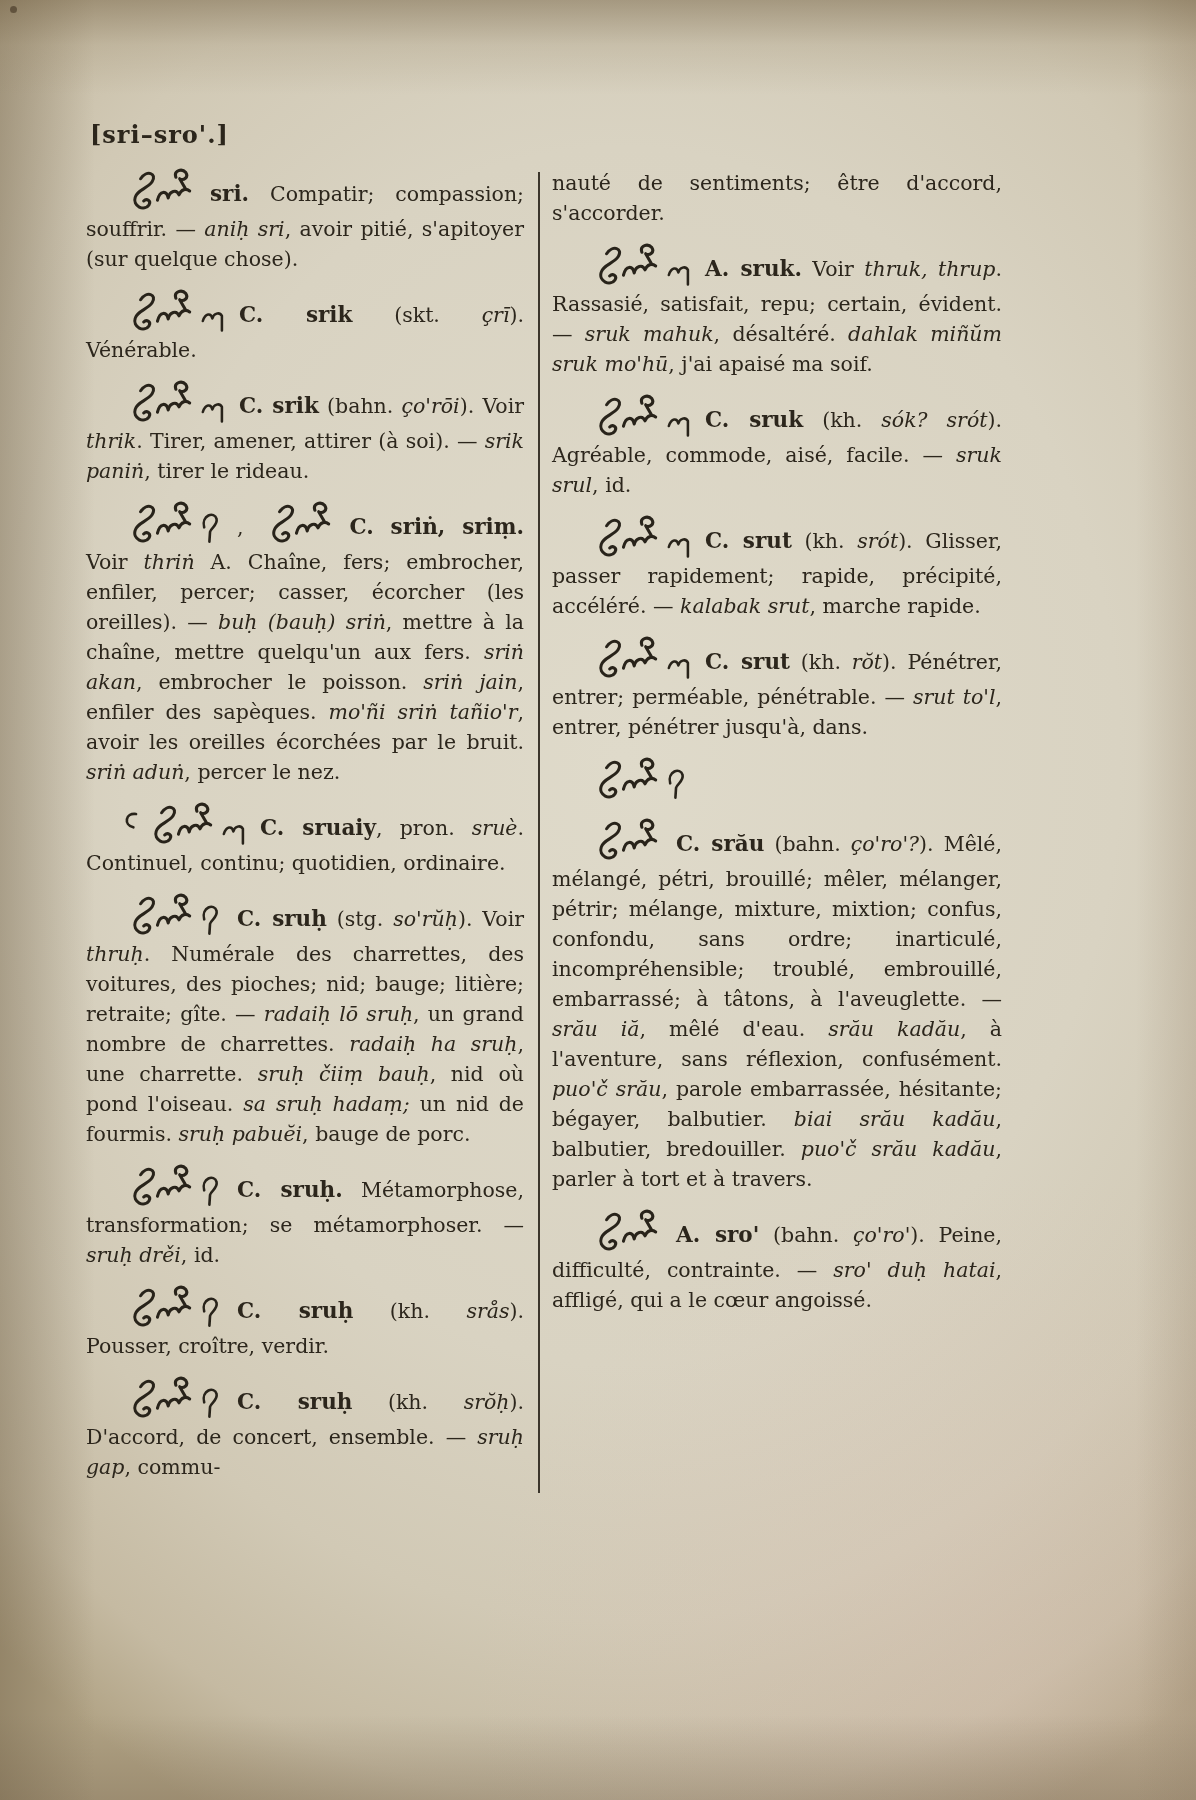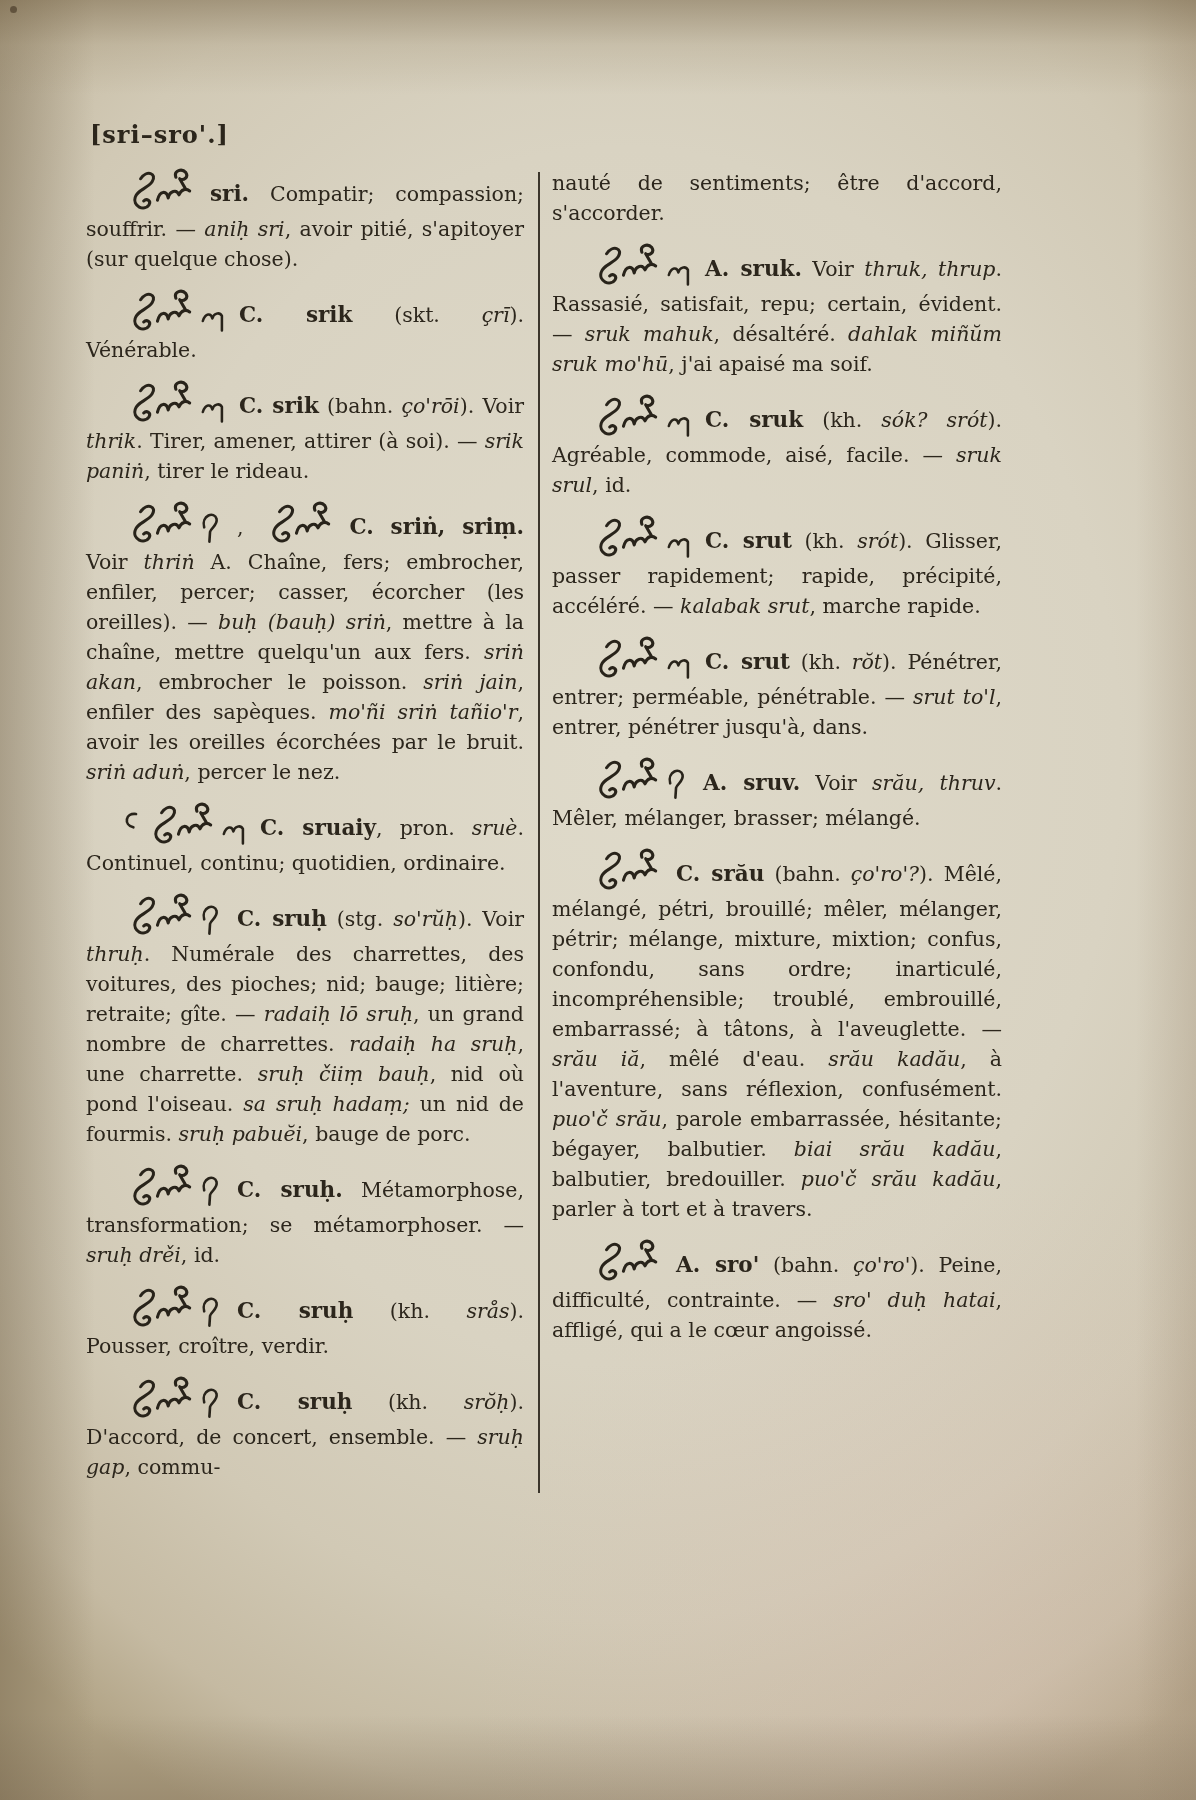--- a/index.html
+++ b/index.html
@@ -139,21 +139,21 @@
               </svg></span><span><span class="hw">C. srut</span><span> (kh. </span><span class="it">srót</span><span>). Glisser, passer rapidement; rapide, précipité, accéléré. — </span><span class="it">kalabak srut</span><span>, marche rapide.</span></span></p>
         <p><span class="glyph"><svg width="78" height="46" viewBox="0 0 100 60">
                 <use href="#g-base"></use>
               </svg><svg class="tail" width="28" height="40" viewBox="0 0 44 60">
                 <use href="#g-mtail"></use>
               </svg></span><span><span class="hw">C. srut</span><span> (kh. </span><span class="it">rŏt</span><span>). Pénétrer, entrer; perméable, pénétrable. — </span><span class="it">srut to'l</span><span>, entrer, pénétrer jusqu'à, dans.</span></span></p>
         <p><span class="glyph"><svg width="78" height="46" viewBox="0 0 100 60">
                 <use href="#g-base"></use>
               </svg><svg class="tail" width="26" height="40" viewBox="0 0 40 60">
                 <use href="#g-hook"></use>
-              </svg></span><span><span class="hw">A. sruv.</span><span> Voir </span><span class="it">srău, thruv</span><span>. Mêler, mélanger, brasser; mélangé.</span></span></p>
+              </svg></span></p>
         <p><span class="glyph"><svg width="78" height="46" viewBox="0 0 100 60">
                 <use href="#g-base"></use>
               </svg></span><span><span class="hw">C. srău</span><span> (bahn. </span><span class="it">ço'ro'?</span><span>). Mêlé, mélangé, pétri, brouillé; mêler, mélanger, pétrir; mélange, mixture, mixtion; confus, confondu, sans ordre; inarticulé, incompréhensible; troublé, embrouillé, embarrassé; à tâtons, à l'aveuglette. — </span><span class="it">srău iă</span><span>, mêlé d'eau. </span><span class="it">srău kadău</span><span>, à l'aventure, sans réflexion, confusément. </span><span class="it">puo'č srău</span><span>, parole embarrassée, hésitante; bégayer, balbutier. </span><span class="it">biai srău kadău</span><span>, balbutier, bredouiller. </span><span class="it">puo'č srău kadău</span><span>, parler à tort et à travers.</span></span></p>
         <p><span class="glyph"><svg width="78" height="46" viewBox="0 0 100 60">
                 <use href="#g-base"></use>
               </svg></span><span><span class="hw">A. sro'</span><span> (bahn. </span><span class="it">ço'ro'</span><span>). Peine, difficulté, contrainte. — </span><span class="it">sro' duḥ hatai</span><span>, affligé, qui a le cœur angoissé.</span></span></p>
       </div>
 
     </div>
   </div>

